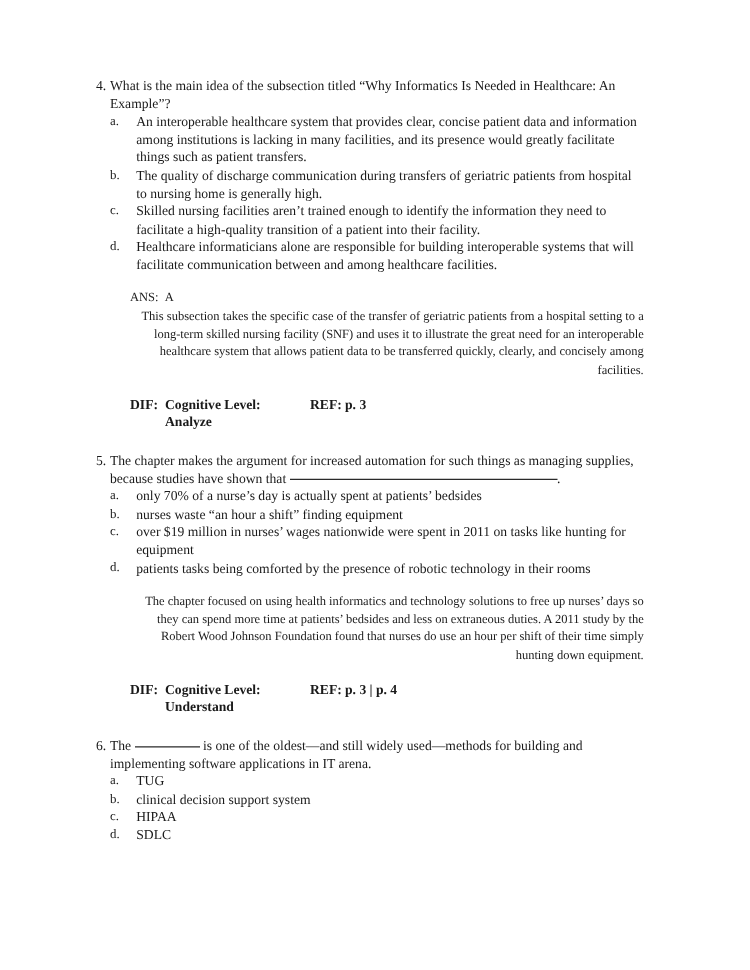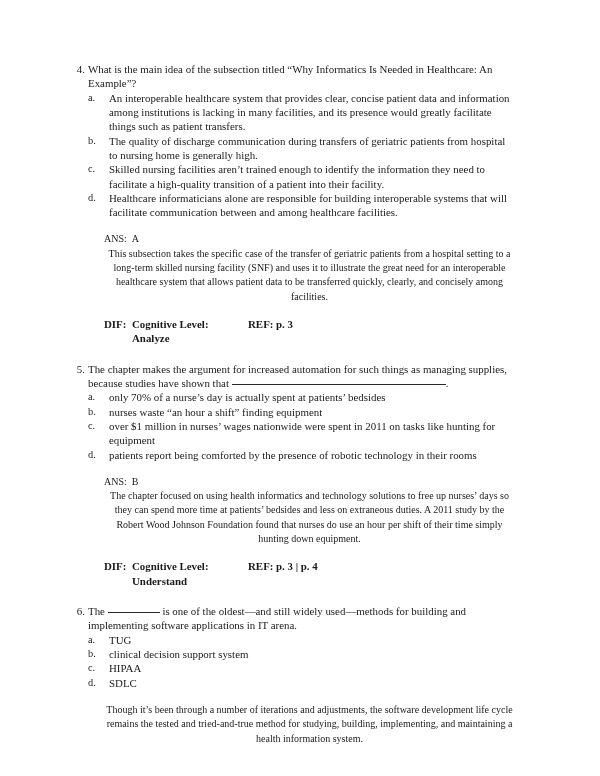--- a/index.html
+++ b/index.html
@@ -80,21 +80,21 @@
     margin-left: 16px;
     margin-top: 13px;
     font-size: 10px;
     line-height: 14.32px;
   }
   .ans-line {
     white-space: pre;
   }
   .rationale {
     margin: 0;
-    text-align: center;
+    text-align: right;
   }
 
   
   .meta-line {
     margin-left: 16px;
     margin-top: 13px;
     font-size: 10.9px;
     line-height: 14.32px;
     display: flex;
     align-items: baseline;
@@ -177,30 +177,29 @@
         <li class="option">
           <span class="opt-letter">a.</span>
           <span class="opt-text">only 70% of a nurse’s day is actually spent at patients’ bedsides</span>
         </li>
         <li class="option">
           <span class="opt-letter">b.</span>
           <span class="opt-text">nurses waste “an hour a shift” finding equipment</span>
         </li>
         <li class="option">
           <span class="opt-letter">c.</span>
-          <span class="opt-text">over $1 million in nurses’ wages nationwide were spent in 2011 on tasks like hunting for equipment</span>
+          <span class="opt-text">over $19 million in nurses’ wages nationwide were spent in 2011 on tasks like hunting for equipment</span>
         </li>
         <li class="option">
           <span class="opt-letter">d.</span>
-          <span class="opt-text">patients report being comforted by the presence of robotic technology in their rooms</span>
+          <span class="opt-text">patients tasks being comforted by the presence of robotic technology in their rooms</span>
         </li>
       </ul>
 
       <div class="answer-block">
-        <div><span class="ans-line">ANS:</span>&nbsp;&nbsp;<span>B</span></div>
         <p class="rationale">The chapter focused on using health informatics and technology solutions to free up nurses’ days so they can spend more time at patients’ bedsides and less on extraneous duties. A 2011 study by the Robert Wood Johnson Foundation found that nurses do use an hour per shift of their time simply hunting down equipment.</p>
       </div>
 
       <div class="meta-line">
         <span class="meta-dif-label">DIF:</span>
         <span class="meta-dif-value">Cognitive Level: Understand</span>
         <span class="meta-ref-label">REF:</span>
         <span class="meta-ref-value">p. 3 | p. 4</span>
       </div>
     </div>
@@ -224,18 +223,17 @@
           <span class="opt-letter">c.</span>
           <span class="opt-text">HIPAA</span>
         </li>
         <li class="option">
           <span class="opt-letter">d.</span>
           <span class="opt-text">SDLC</span>
         </li>
       </ul>
 
       <div class="answer-block">
-        <p class="rationale">Though it’s been through a number of iterations and adjustments, the software development life cycle remains the tested and tried-and-true method for studying, building, implementing, and maintaining a health information system.</p>
       </div>
     </div>
 
   </div>
 </div>
 
 </body></html>

